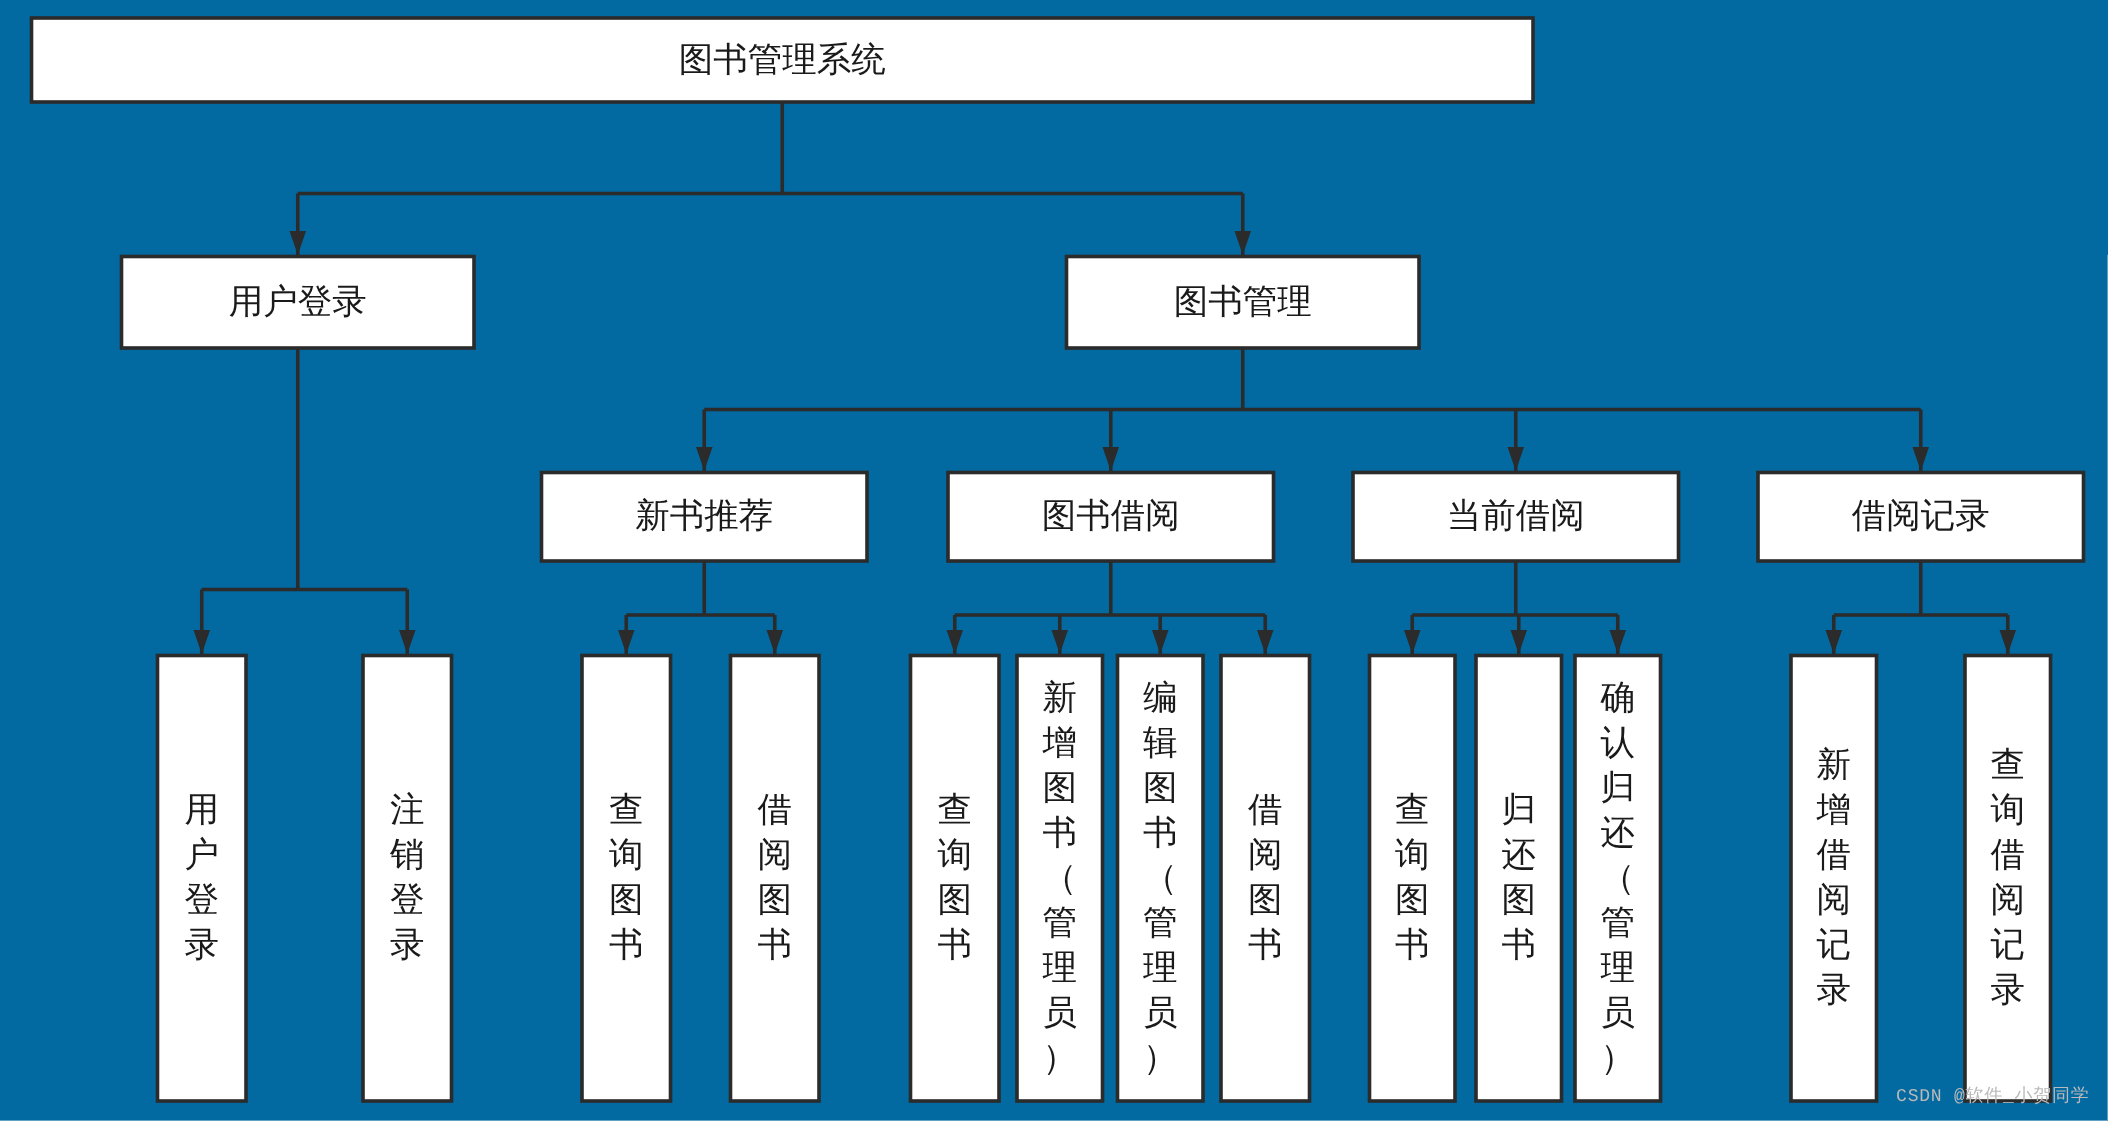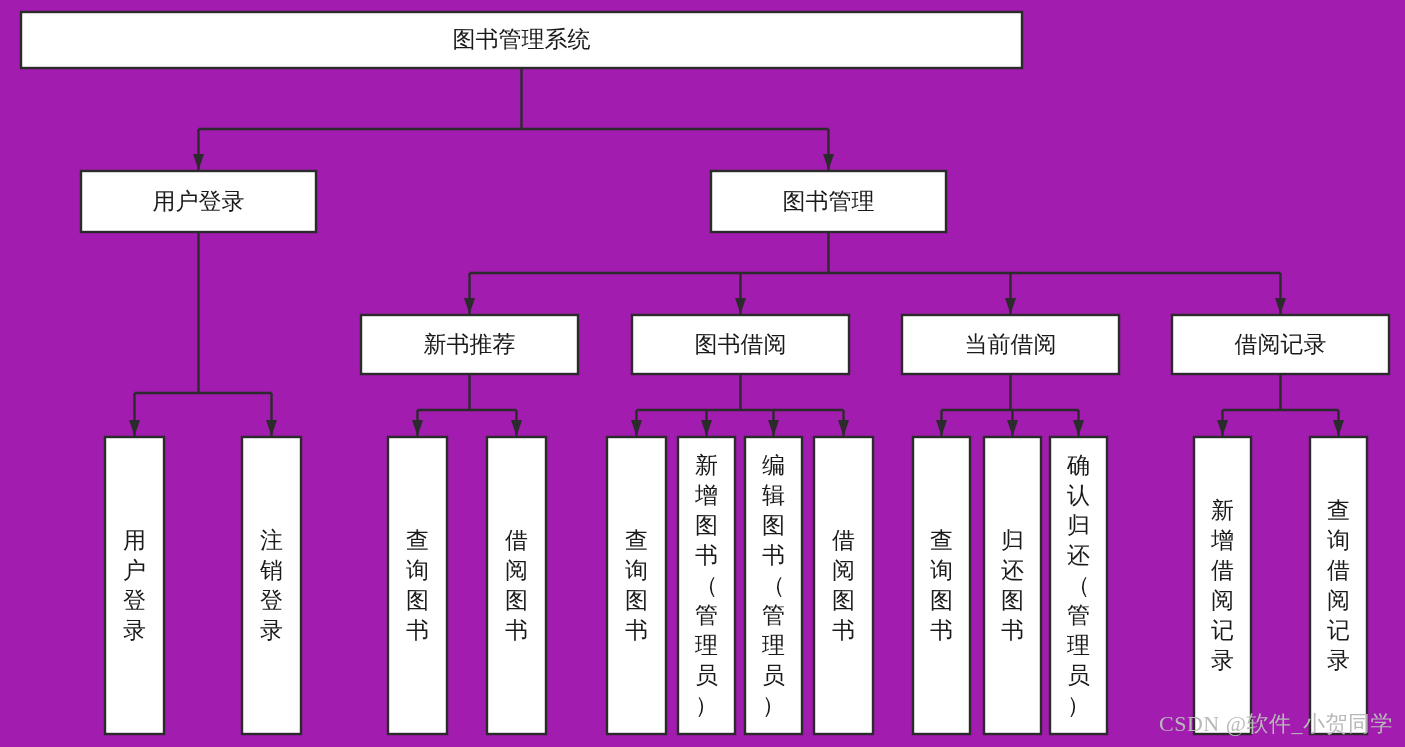--- a/index.html
+++ b/index.html
@@ -11,21 +11,21 @@
   body {
     font-family: "Liberation Sans", "DejaVu Sans", sans-serif;
     width: 1405px;
     height: 747px;
     overflow: hidden;
   }
   #diagram-root {
     position: relative;
     width: 1405px;
     height: 747px;
-    background: #a21caf;
+    background: #0369a1;
   }
   svg#flowchart {
     position: absolute;
     left: 0;
     top: 0;
     width: 1405px;
     height: 747px;
     display: block;
   }
   .node-box {
@@ -53,22 +53,22 @@
   .node-label-vertical {
     fill: #1a1a1a;
     font-family: "Liberation Sans", "DejaVu Sans", sans-serif;
     font-size: 23px;
     text-anchor: middle;
   }
   .watermark {
     position: absolute;
     right: 12px;
     bottom: 8px;
-    font-family: Liberation Serif, serif;
-    font-size: 22px;
+    font-family: Liberation Mono, monospace;
+    font-size: 12px;
     color: #b9b9b9;
     letter-spacing: 0.5px;
     white-space: nowrap;
     user-select: none;
   }
 </style>
 </head>
 <body>
 
 <div id="diagram-root">

